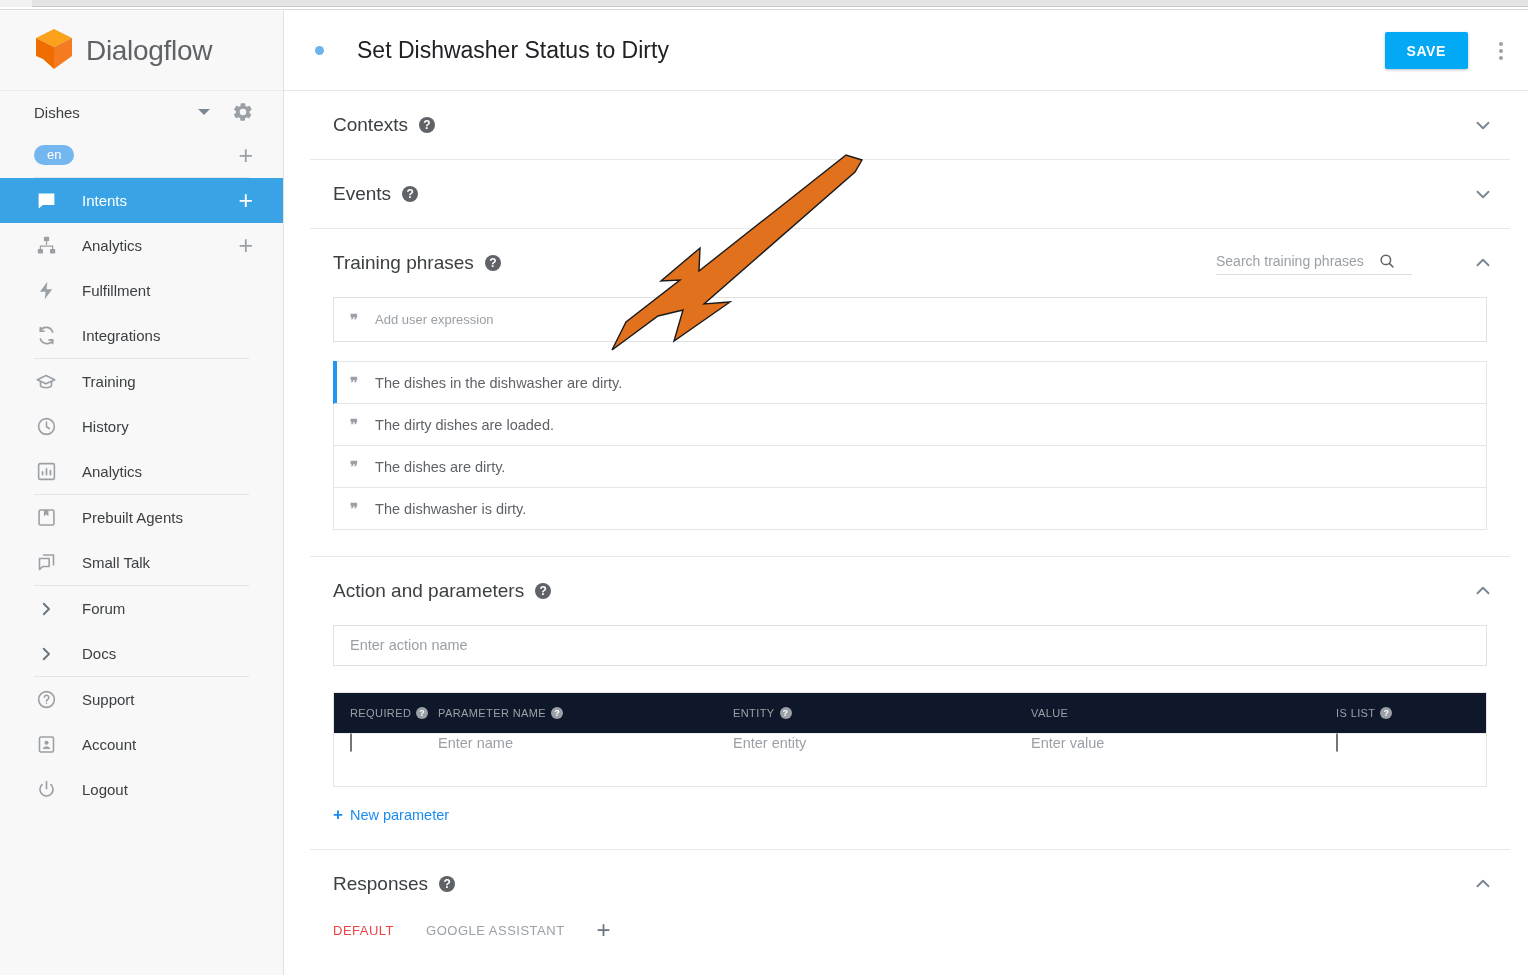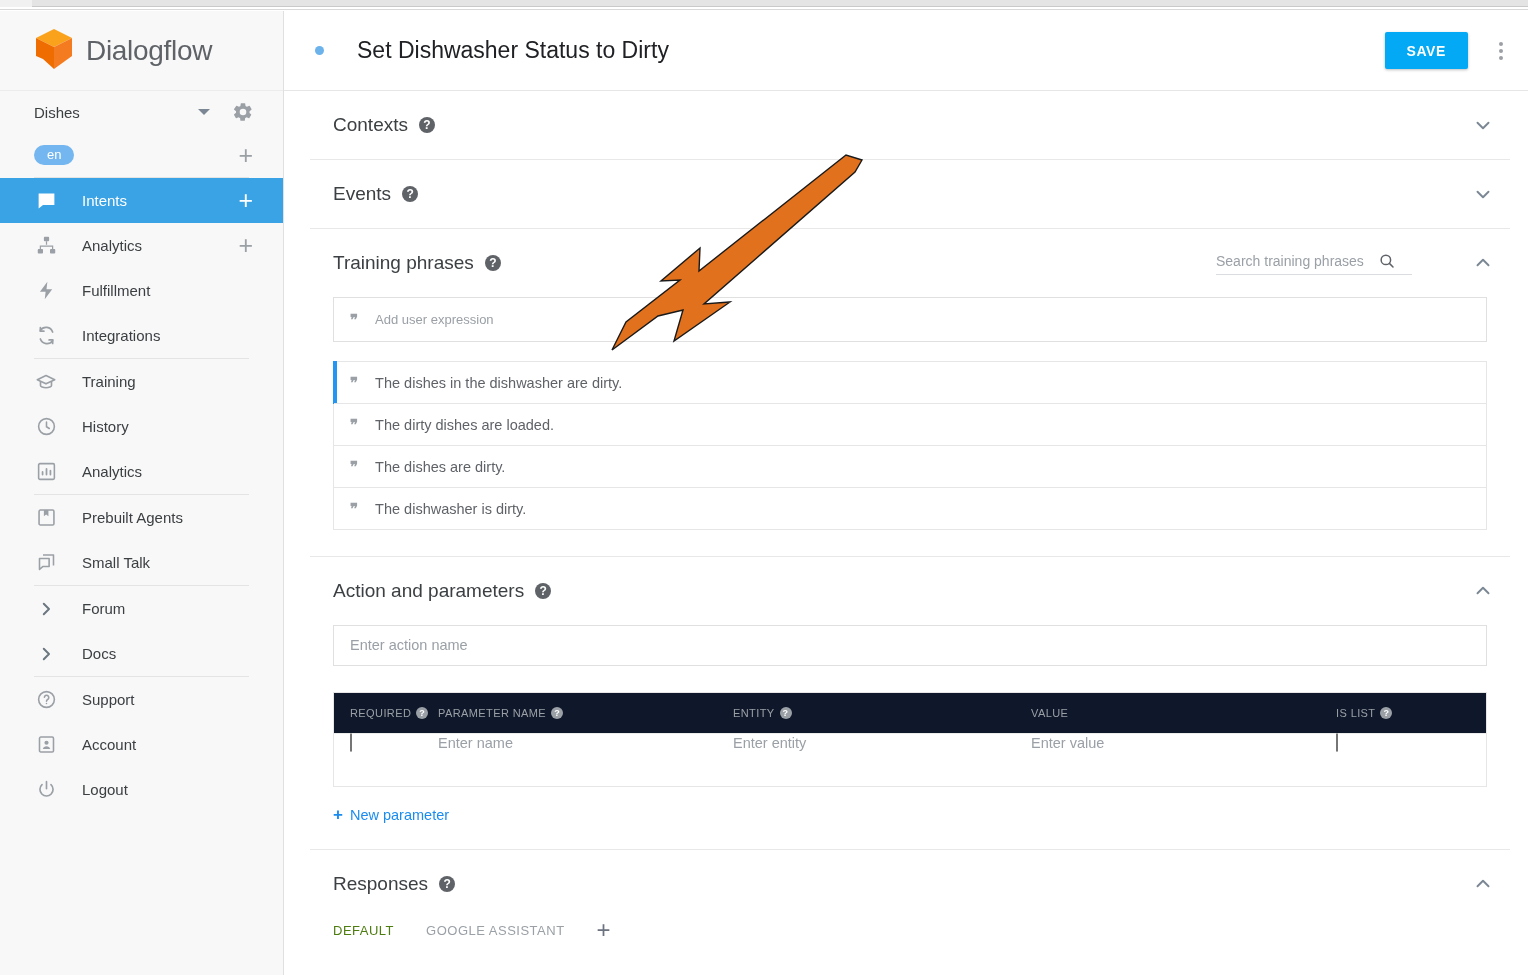--- a/index.html
+++ b/index.html
@@ -118,21 +118,21 @@
   .ptable .trow { display: flex; height: 52px; background: #fff; }
   .cbox { width: 18px; height: 18px; border: 1px solid #757575; border-radius: 1px; background: #fff; cursor: pointer; }
   .cell-input { border: none; outline: none; font-size: 14.5px; color: #5f6368; background: transparent; width: 92%; font-family: "Liberation Sans", sans-serif; }
   .cell-input::placeholder { color: #9aa0a6; }
 
   .newparam { display: flex; align-items: center; margin-top: 19px; color: #1a8cf0; font-size: 14.5px; cursor: pointer; }
   .newparam .pl { font-size: 17px; margin-right: 7px; font-weight: 700; line-height: 1; }
 
   .resp-body { padding: 0 23px 10px 23px; display: flex; align-items: center; }
   .rtab { font-size: 13px; letter-spacing: 0.5px; cursor: pointer; margin-right: 32px; text-transform: uppercase; }
-  .rtab.active { color: #4d7c0f; }
+  .rtab.active { color: #ef4444; }
   .rtab.inactive { color: #9aa0a6; }
   .rtab-plus { color: #6b7280; font-size: 24px; font-weight: 300; line-height: 1; cursor: pointer; }
 
   
   .arrow-layer { position: absolute; inset: 0; pointer-events: none; z-index: 50; }
 </style>
 </head>
 <body>
 
 <div id="app">

